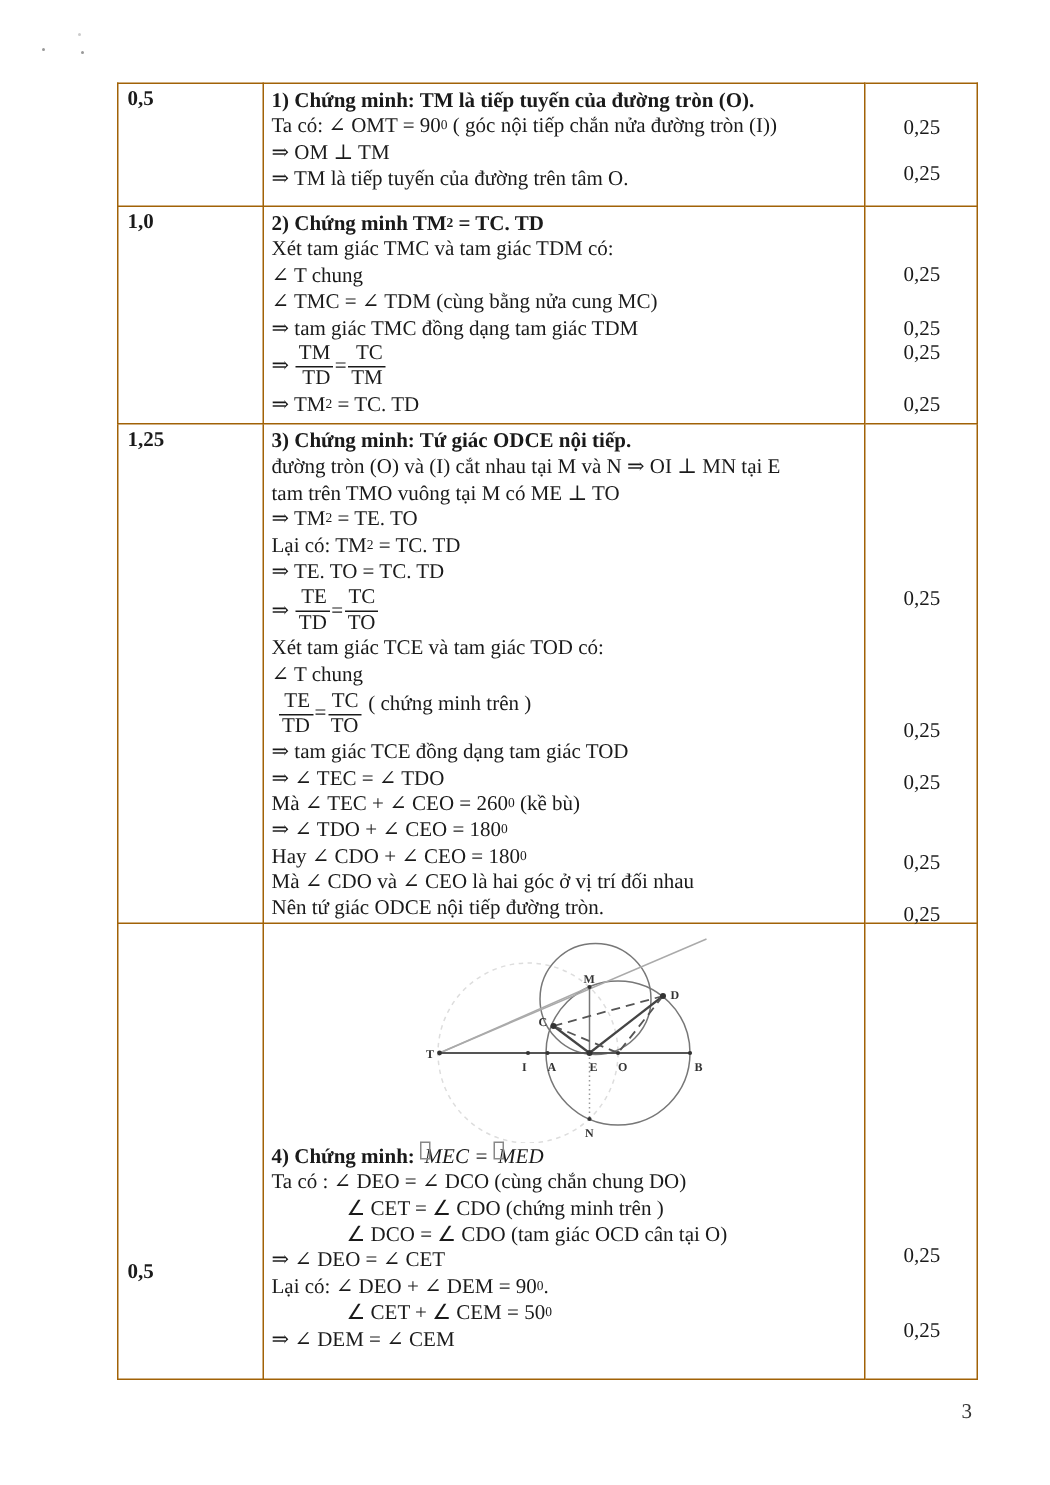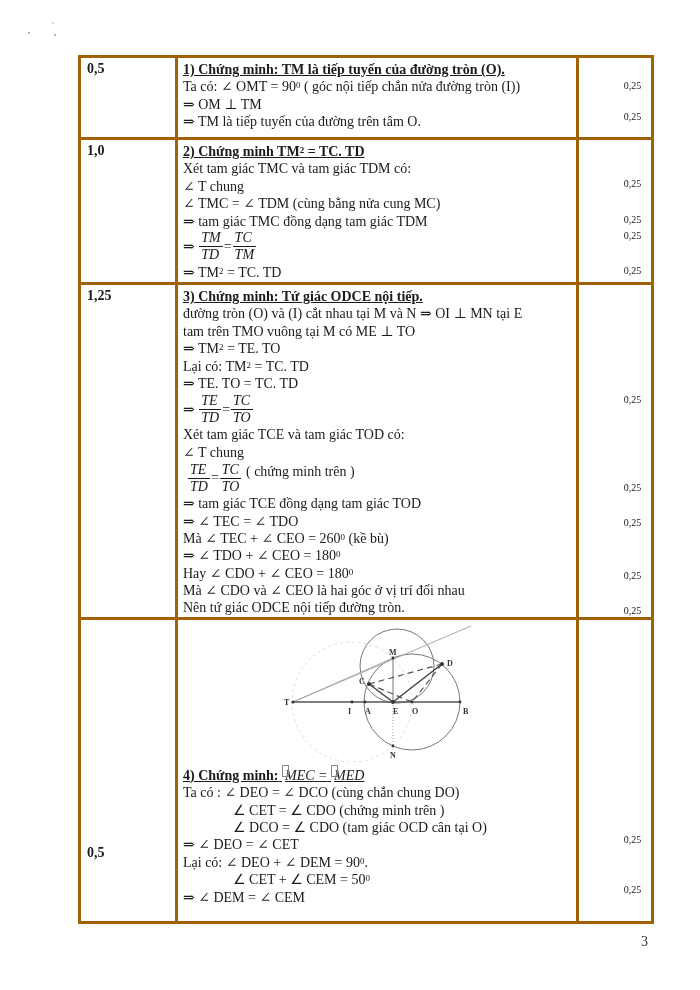--- a/index.html
+++ b/index.html
@@ -6,30 +6,30 @@
   body {
     width:700px; height:990px; background:#ffffff; position:relative; overflow:hidden;
     font-family:"Liberation Serif", "DejaVu Serif", serif; color:#1a1a1a; font-size:14px;
   }
   .specks { position:absolute; left:24px; top:28px; }
   .speck { position:absolute; width:2px; height:2px; background:#999; border-radius:1px; }
   table.grid {
     position:absolute; left:78px; top:55px; width:573px;
     border-collapse:collapse; table-layout:fixed;
   }
-  table.grid td { border:3px solid #a16207; vertical-align:top; padding:0; }
+  table.grid td { border:1px solid #a16207; vertical-align:top; padding:0; }
   col.c1 { width:97px; } col.c2 { width:401px; } col.c3 { width:75px; }
   .pts { font-weight:bold; padding:3px 0 0 6px; font-size:14px; }
   .body { padding:3px 0 0 5px; line-height:17.4px; }
   .line { white-space:nowrap; height:17.4px; }
-  .h { font-weight:bold;text-decoration:underline; }
+  .h { font-weight:bold; }
   .scores { position:relative; }
-  .score { position:absolute; left:16px; width:75px; text-align:center; font-size:10px; }
+  .score { position:absolute; left:0; width:75px; text-align:center; font-size:14px; }
   sup { font-size:9px; vertical-align:top; position:relative; top:-1px; }
-  .frac { display:inline-block; vertical-align:middle; text-align:left; font-style:italic; margin:0 1px; }
+  .frac { display:inline-block; vertical-align:middle; text-align:right; margin:0 1px; }
   .frac .num { display:block; border-bottom:1px solid #1a1a1a; padding:0 2px; line-height:16px; }
   .frac .den { display:block; padding:0 2px; line-height:16px; }
   .fracline { height:34px; display:flex; align-items:center; white-space:nowrap; }
   .indent { padding-left:50px;font-family:Liberation Serif, serif; }
   .pagenum { position:absolute; left:641px; top:934px; font-size:14px; color:#333; }
   .diagram { position:absolute; left:270px; top:622px; }
   .glyphbox { display:inline-block; width:5px; height:10px; border:1px solid #888; vertical-align:top; margin-right:-4px; position:relative; top:-2px; }
   .it { font-style:italic; font-weight:normal; }
 </style>
 </head>

